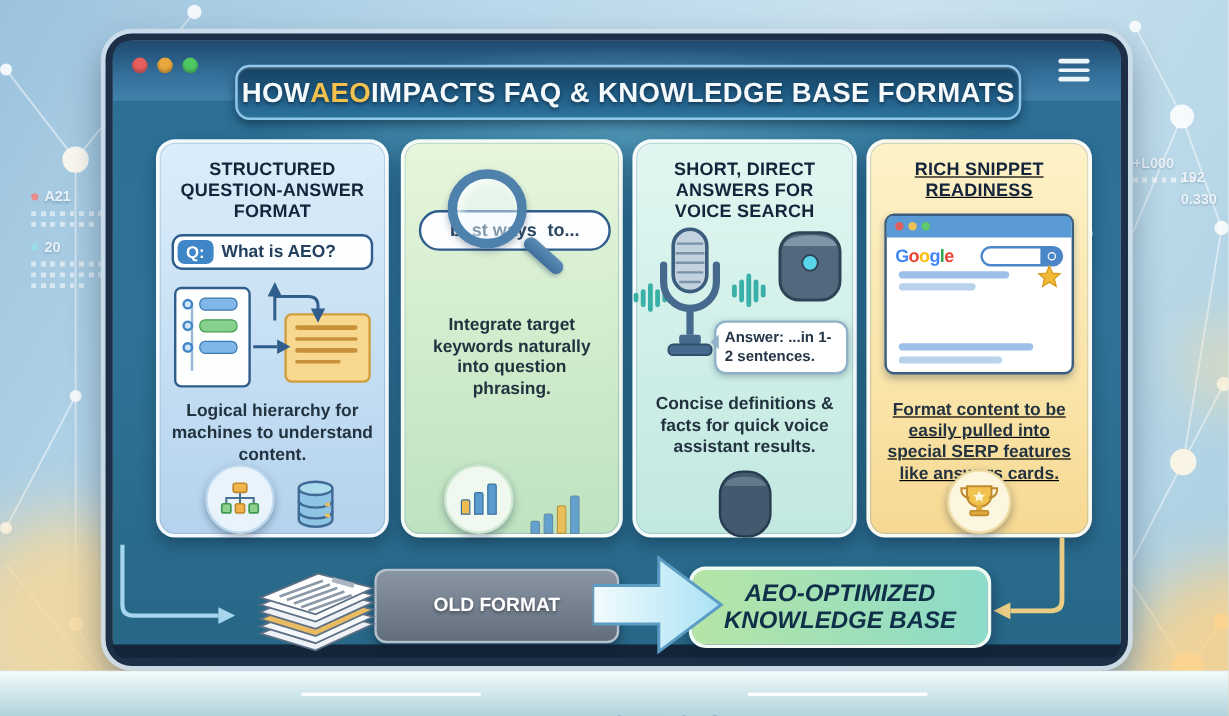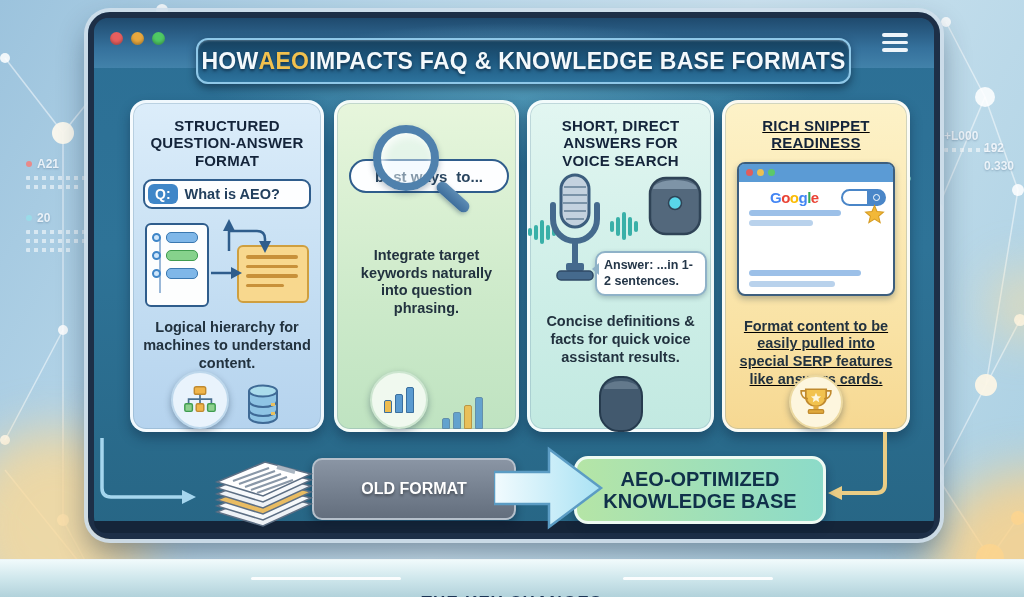--- a/index.html
+++ b/index.html
@@ -13,21 +13,21 @@
   .glow.g3 { left:990px; top:270px; width:70px; height:70px; background:rgba(250,222,160,.6); }
   .bg-note { position:absolute; z-index:0; color:rgba(248,252,255,.85); font-weight:700; font-size:12px;
              text-shadow:0 1px 2px rgba(60,90,120,.35); }
   .bg-note .lbl { vertical-align:middle; }
   .bg-dot { display:inline-block; width:6px; height:6px; border-radius:50%; margin-right:5px; vertical-align:middle; }
   .bg-dot.red { background:#e88a8a; } .bg-dot.cyan { background:#9adbe8; }
   .dot-row { height:4px; margin-top:5px; border-radius:1px;
              background:repeating-linear-gradient(90deg, rgba(255,255,255,.55) 0 4px, transparent 4px 8px); }
 
   
-  .window { position:absolute; left:88px; top:12px; width:852px; height:527px; z-index:2;
+  .window { position:absolute; left:88px; top:28px; width:852px; height:527px; z-index:2;
             border:6px solid #1d2f47; border-radius:22px;
             background:radial-gradient(ellipse 440px 130px at 50% 11%, rgba(150,228,245,.38), transparent 70%),
                        linear-gradient(180deg,#2c6f95 0%, #2e7397 45%, #276685 100%);
             box-shadow:0 0 0 4px rgba(208,224,236,.9), 0 14px 30px rgba(15,35,60,.45); }
   .titlebar { position:absolute; left:0; top:0; right:0; height:50px; border-radius:14px 14px 0 0;
               background:radial-gradient(ellipse 320px 60px at 50% 100%, rgba(140,215,240,.45), transparent 75%),
                          linear-gradient(180deg,#1f4a6e 0%, #35719c 60%, #4282aa 100%); }
   .lights { position:absolute; left:16px; top:14px; display:flex; gap:8px; }
   .lights span { width:13px; height:13px; border-radius:50%; box-shadow:inset 0 -2px 3px rgba(0,0,0,.25); }
   .hamburger { position:absolute; right:26px; top:15px; display:flex; flex-direction:column; gap:4px; cursor:pointer; }
@@ -103,21 +103,21 @@
   .bubble::before { content:""; position:absolute; left:-11px; top:10px; border:6px solid transparent;
                     border-right:7px solid #8fb2c8; }
 
   
   .serp-wrap { position:relative; width:158px; margin:10px auto 0; height:148px; }
   .mini-browser { position:absolute; left:0; top:0; width:158px; height:134px; background:#fff;
                   border:2px solid #3c5e7e; border-radius:8px; box-shadow:0 3px 6px rgba(20,45,70,.3); }
   .mb-titlebar { height:18px; background:#5b9bd5; border-radius:5px 5px 0 0; display:flex;
                  align-items:center; gap:4px; padding-left:7px; }
   .mb-titlebar span { width:7px; height:7px; border-radius:50%; }
-  .mb-row1 { display:flex; align-items:center; gap:22px; padding:7px 7px 0;margin-left:24px; }
+  .mb-row1 { display:flex; align-items:center; gap:22px; padding:7px 7px 0; }
   .mb-logo { font-size:15px; font-weight:800; letter-spacing:-.5px; }
   .mb-search { position:relative; flex:1; height:17px; border:2px solid #4a86c8; border-radius:9px; background:#fff; }
   .mb-search-btn { position:absolute; right:-1px; top:-1px; bottom:-1px; width:18px; background:#4a86c8;
                    border-radius:0 8px 8px 0; display:flex; align-items:center; justify-content:center; }
   .mb-search-btn i { width:7px; height:7px; border:1.8px solid #fff; border-radius:50%; display:block; }
   .mb-line { position:absolute; height:6px; border-radius:3px; background:#9cc0e8; }
   .featured-banner { position:absolute; left:-14px; right:-14px; top:62px; height:36px; z-index:3;
                      background:linear-gradient(180deg,#eaf5fd,#c3e0f6); border:2px solid #5a88b0;
                      border-radius:9px; box-shadow:0 4px 7px rgba(25,50,80,.35);
                      display:flex; align-items:center; justify-content:center; gap:8px;
@@ -128,21 +128,21 @@
   .old-box { position:absolute; left:218px; top:440px; width:204px; height:62px; z-index:4;
              background:linear-gradient(180deg,#8a95a4,#636e7d); border:2px solid #b6c0cb; border-radius:10px;
              box-shadow:0 4px 8px rgba(10,25,45,.45); display:flex; align-items:center; justify-content:center; }
   .old-box span { width:112px; text-align:center; font-size:16px; line-height:1.08; font-weight:800;
                   color:#fff; text-shadow:0 2px 3px rgba(0,0,0,.4); }
   .big-arrow { position:absolute; left:400px; top:424px; z-index:5; }
   .aeo-box { position:absolute; left:480px; top:438px; width:252px; height:68px; z-index:4;
              background:linear-gradient(90deg,#b5e5a6 0%,#8cdbc9 100%); border:3px solid #eefaf2;
              border-radius:14px; box-shadow:0 5px 10px rgba(10,30,55,.45);
              display:flex; align-items:center; justify-content:flex-start; text-align:center;
-             font-size:20px; line-height:1.12; font-weight:800; color:#10304a; padding:0 12px; }
+             font-size:20px; line-height:1.12; font-weight:800; color:#10304a; padding:0 12px;font-style:italic; }
   .connectors { position:absolute; inset:0; z-index:3; pointer-events:none; }
   .bottom-band { position:absolute; left:0; right:0; bottom:0; height:12px; background:#152539;
                  border-radius:0 0 15px 15px; z-index:1; }
 
   
   .footer-strip { position:absolute; left:0; top:559px; width:1024px; height:38px; z-index:3;
                   background:linear-gradient(180deg,#f0fafb 0%,#cfe7ec 50%,#b2d2db 100%);
                   border-top:1px solid rgba(255,255,255,.75);
                   display:flex; align-items:center; justify-content:center; gap:20px; }
   .footer-line { width:150px; height:3px; background:rgba(255,255,255,.9); border-radius:2px; }
@@ -199,21 +199,21 @@
     </g>
   </svg>
   <div class="glow g1"></div>
   <div class="glow g2"></div>
   <div class="glow g3"></div>
 
   <div class="bg-note" style="left:26px;top:156px">
     <span class="bg-dot red"></span><span class="lbl">A21</span>
     <div class="dot-row" style="width:64px"></div><div class="dot-row" style="width:56px"></div>
   </div>
-  <div class="bg-note" style="left:26px;top:210px">
+  <div class="bg-note" style="left:26px;top:198px">
     <span class="bg-dot cyan"></span><span class="lbl">20</span>
     <div class="dot-row" style="width:60px"></div><div class="dot-row" style="width:64px"></div><div class="dot-row" style="width:48px"></div>
   </div>
   <div class="bg-note" style="left:944px;top:128px">
     <span class="lbl">+L000</span>
     <div class="dot-row" style="width:56px"></div>
   </div>
   <div class="bg-note" style="left:984px;top:140px">
     <span class="lbl">192</span>
   </div>

